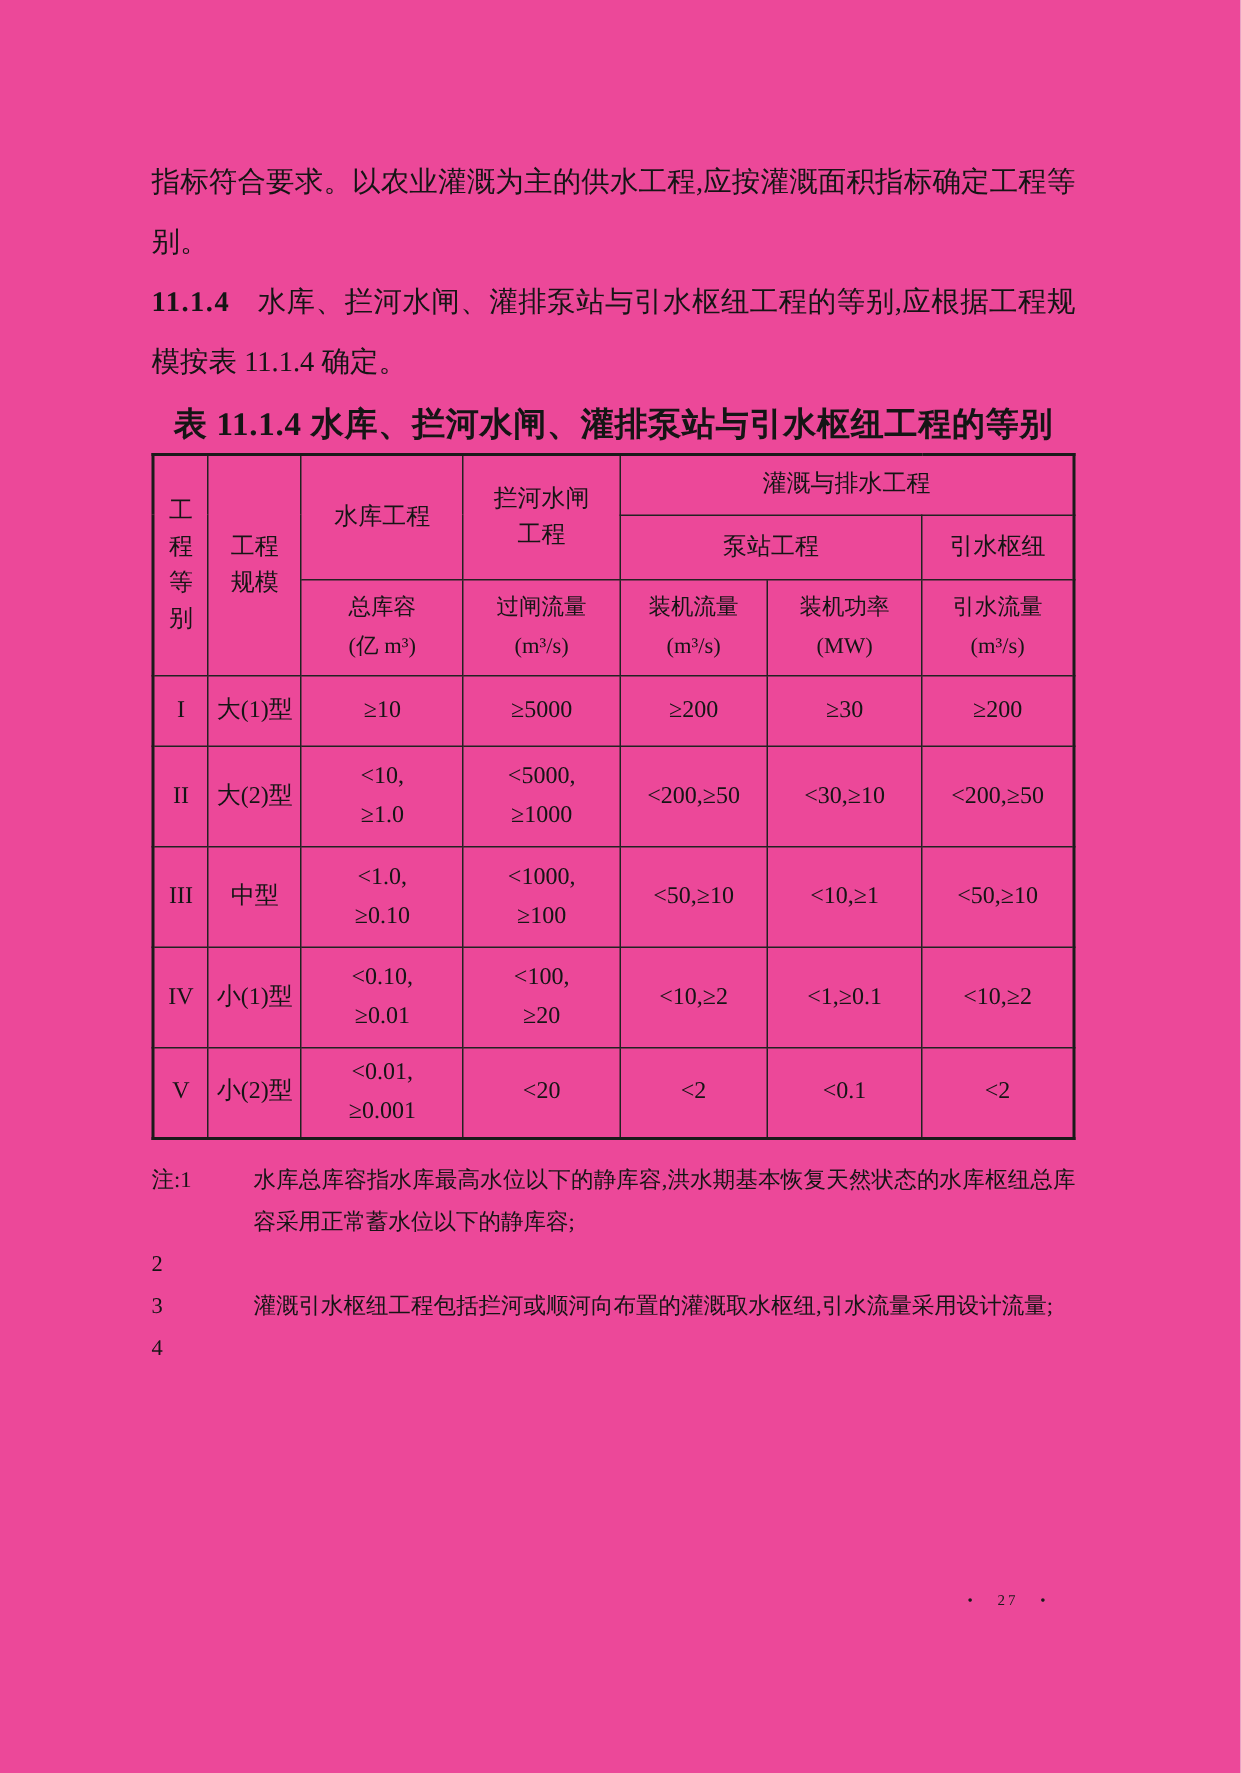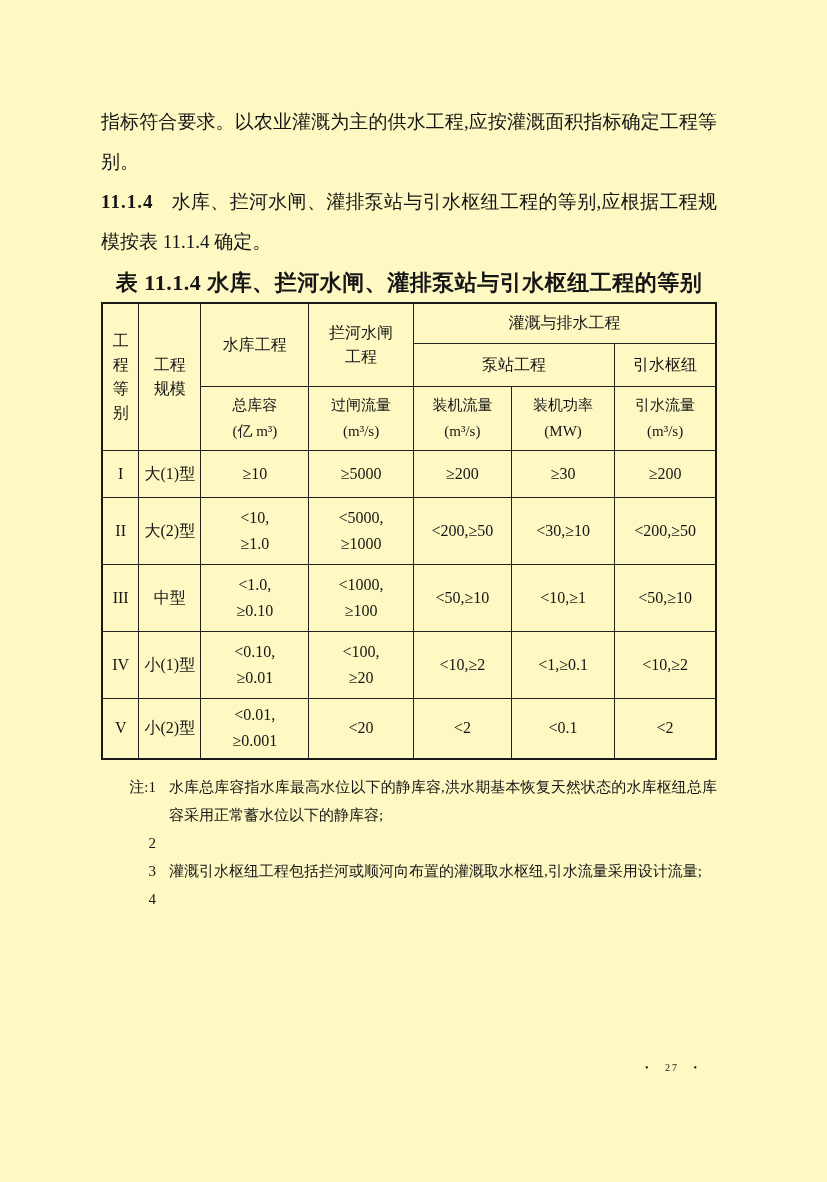--- a/index.html
+++ b/index.html
@@ -1,20 +1,20 @@
 <!DOCTYPE html>
 <html><head>
 <meta charset="utf-8">
 <style>
   * { margin:0; padding:0; box-sizing:border-box; }
   html,body { background:#e8e8e8; }
   .page {
     position:relative;
     width:827px; height:1182px;
-    background:#fef9c3;
+    background:#ec4899;
     font-family:"Liberation Serif","DejaVu Serif",serif;
     color:#151515;
     overflow:hidden;
   }
   .content {
     position:absolute; left:101px; top:102px; width:616px;
   }
   .para {
     font-size:19px; line-height:40px;
     text-align:justify;
@@ -52,21 +52,21 @@
   tr.brow-s { height:47px; }
   tr.brow-d { height:67px;margin-top:12px; }
   tr.brow-v { height:61px; }
   .notes {
     margin-top:13px;
     font-size:15px; line-height:28px;
   }
   .note-item { display:flex; align-items:flex-start; }
   .note-label {
     flex:0 0 68px;
-    text-align:right;
+    text-align:left;
     padding-right:13px;
     white-space:nowrap;
   }
   .note-text {
     flex:1;
     text-align:justify;
   }
   .clause-end { margin-top:12px; }
   .page-num {
     position:absolute;

